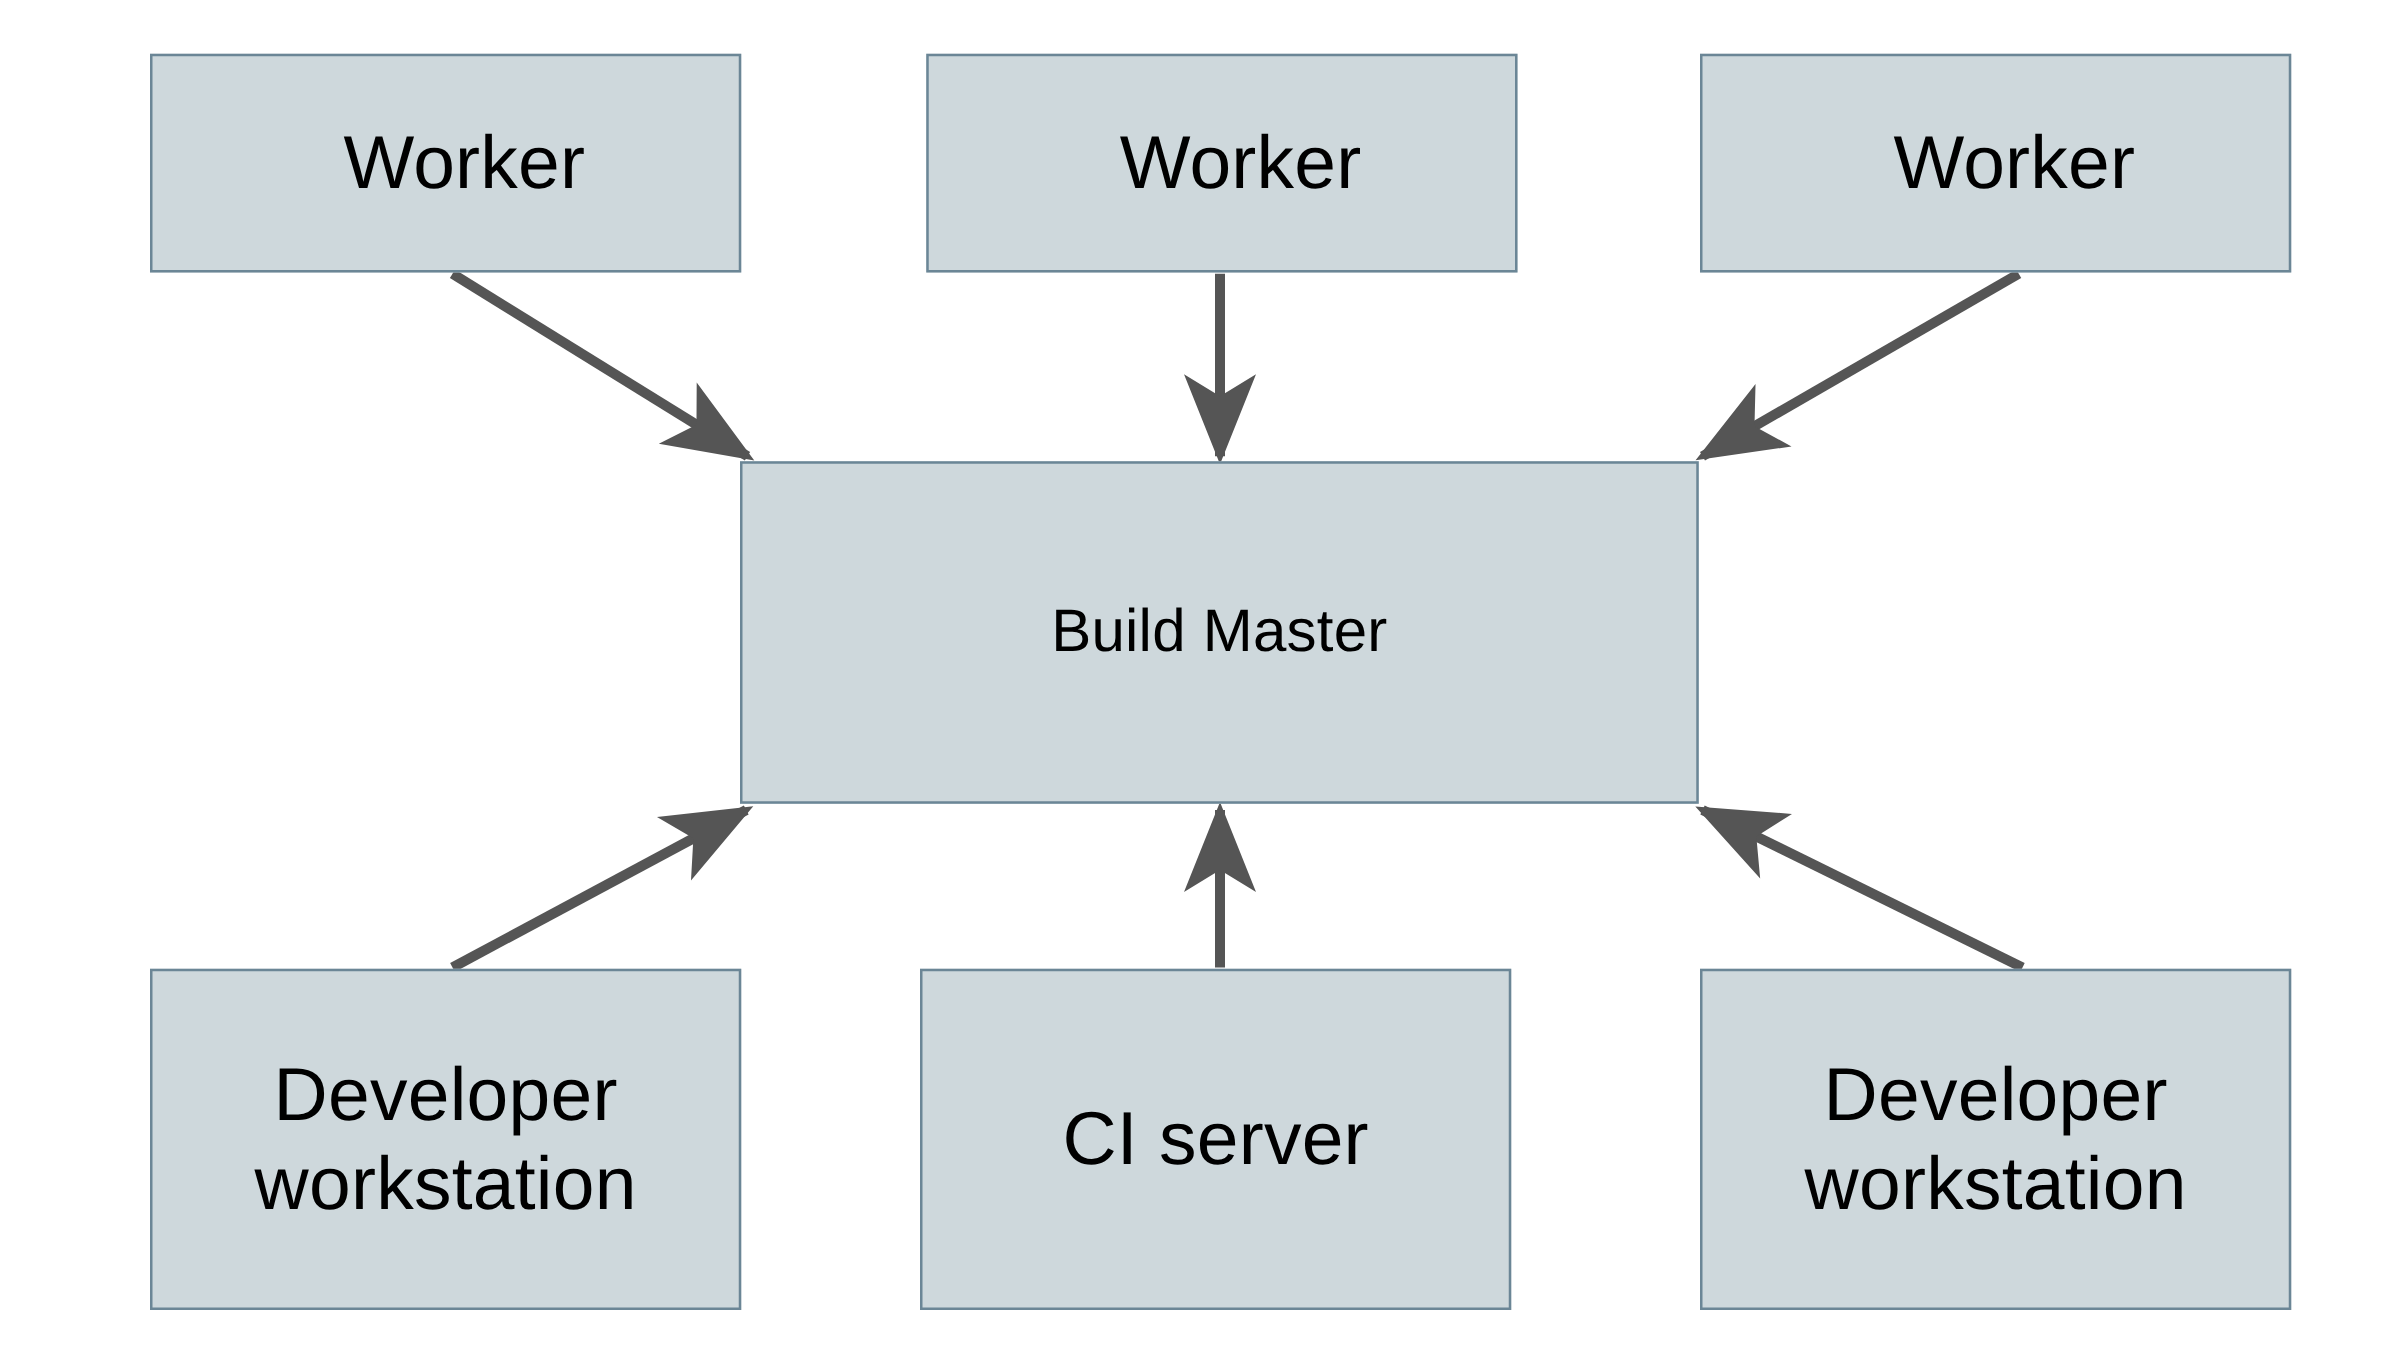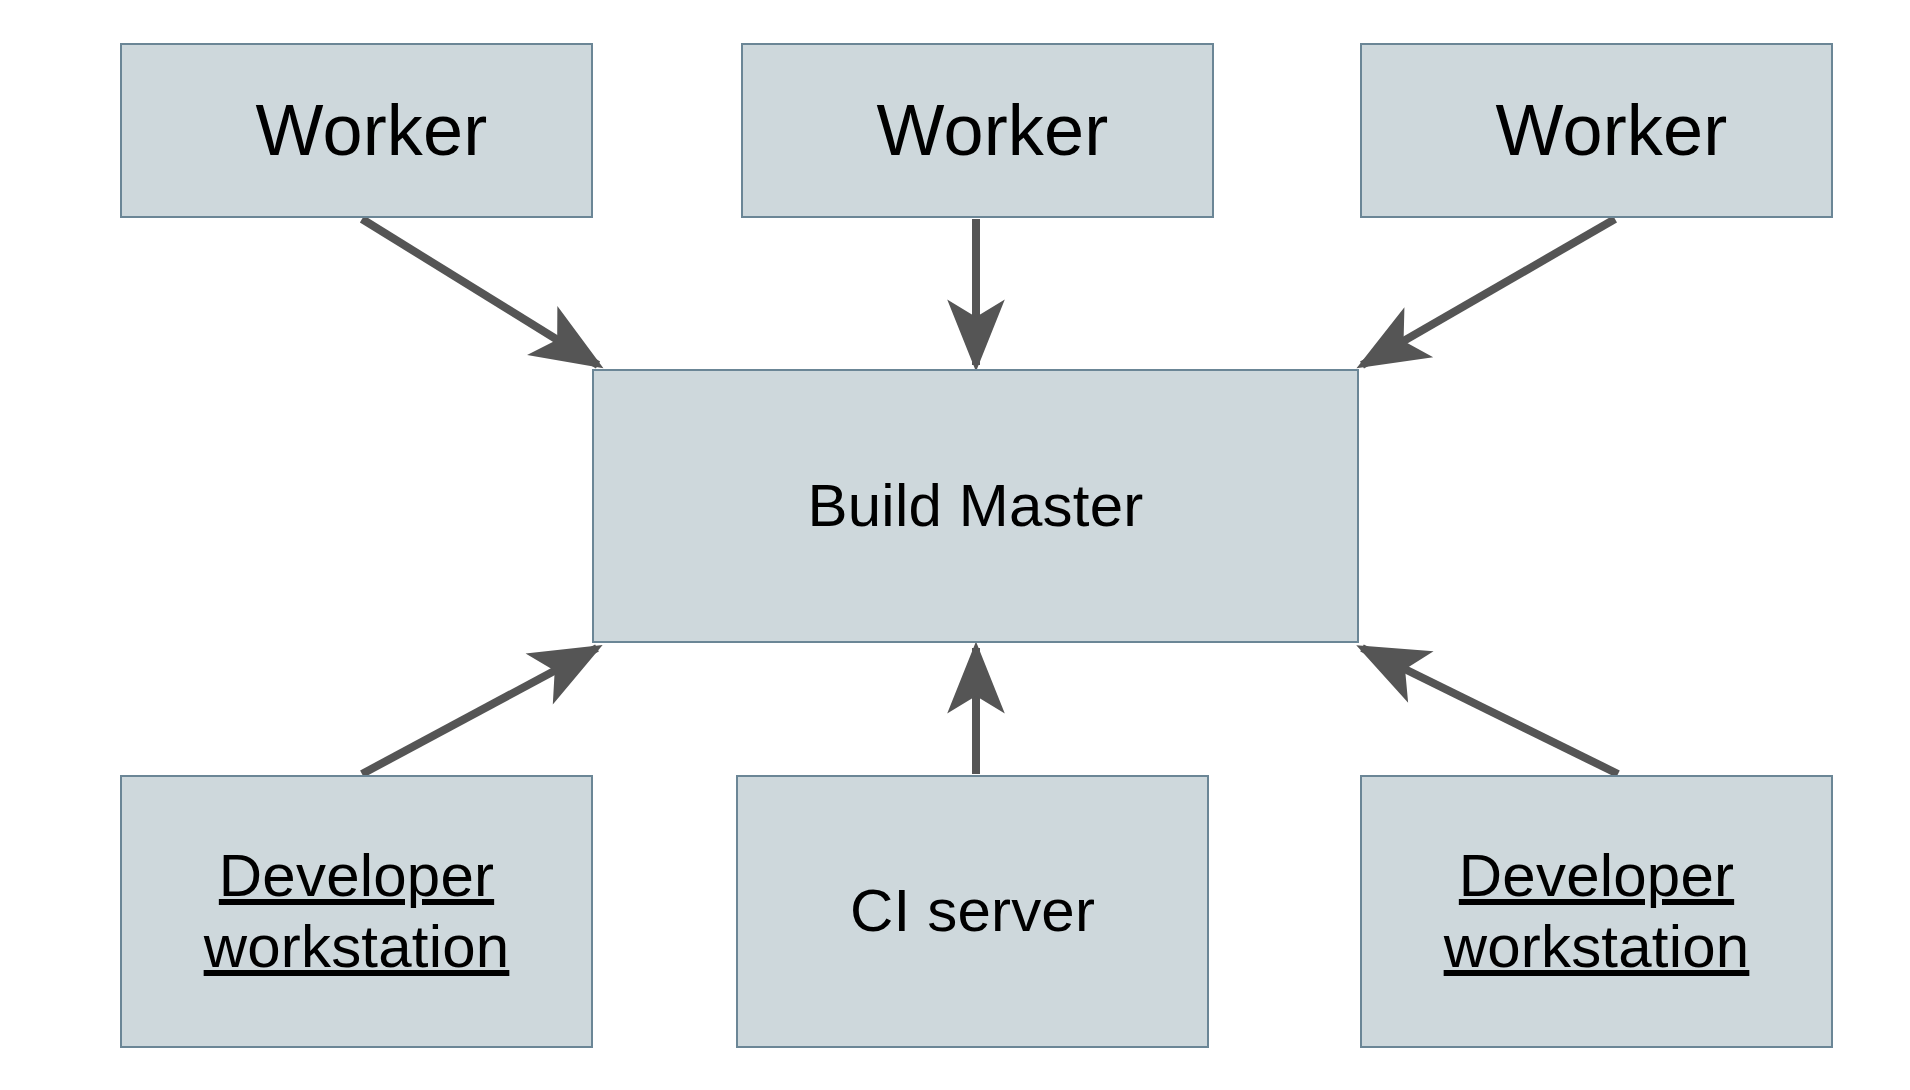--- a/index.html
+++ b/index.html
@@ -42,29 +42,28 @@
     line-height: 1.18;
     letter-spacing: 0.2px;
     padding: 4px 10px;
     -webkit-font-smoothing: antialiased;
   }
   .node-label {
     display: block;
     white-space: pre-line;
   }
   .node-worker-1, .node-worker-2, .node-worker-3 {
-    font-size: 72px;
+    font-size: 60px;
     padding-left: 40px;
   }
   .node-build-master {
-    font-size: 60px;
+    font-size: 48px;
   }
   .node-dev-left, .node-dev-right {
     font-size: 60px;
-    text-decoration: underline;
   }
   .node-ci-server {
     font-size: 60px;
   }
 </style>
 </head>
 <body>
 
 <div id="diagram-root">
 

